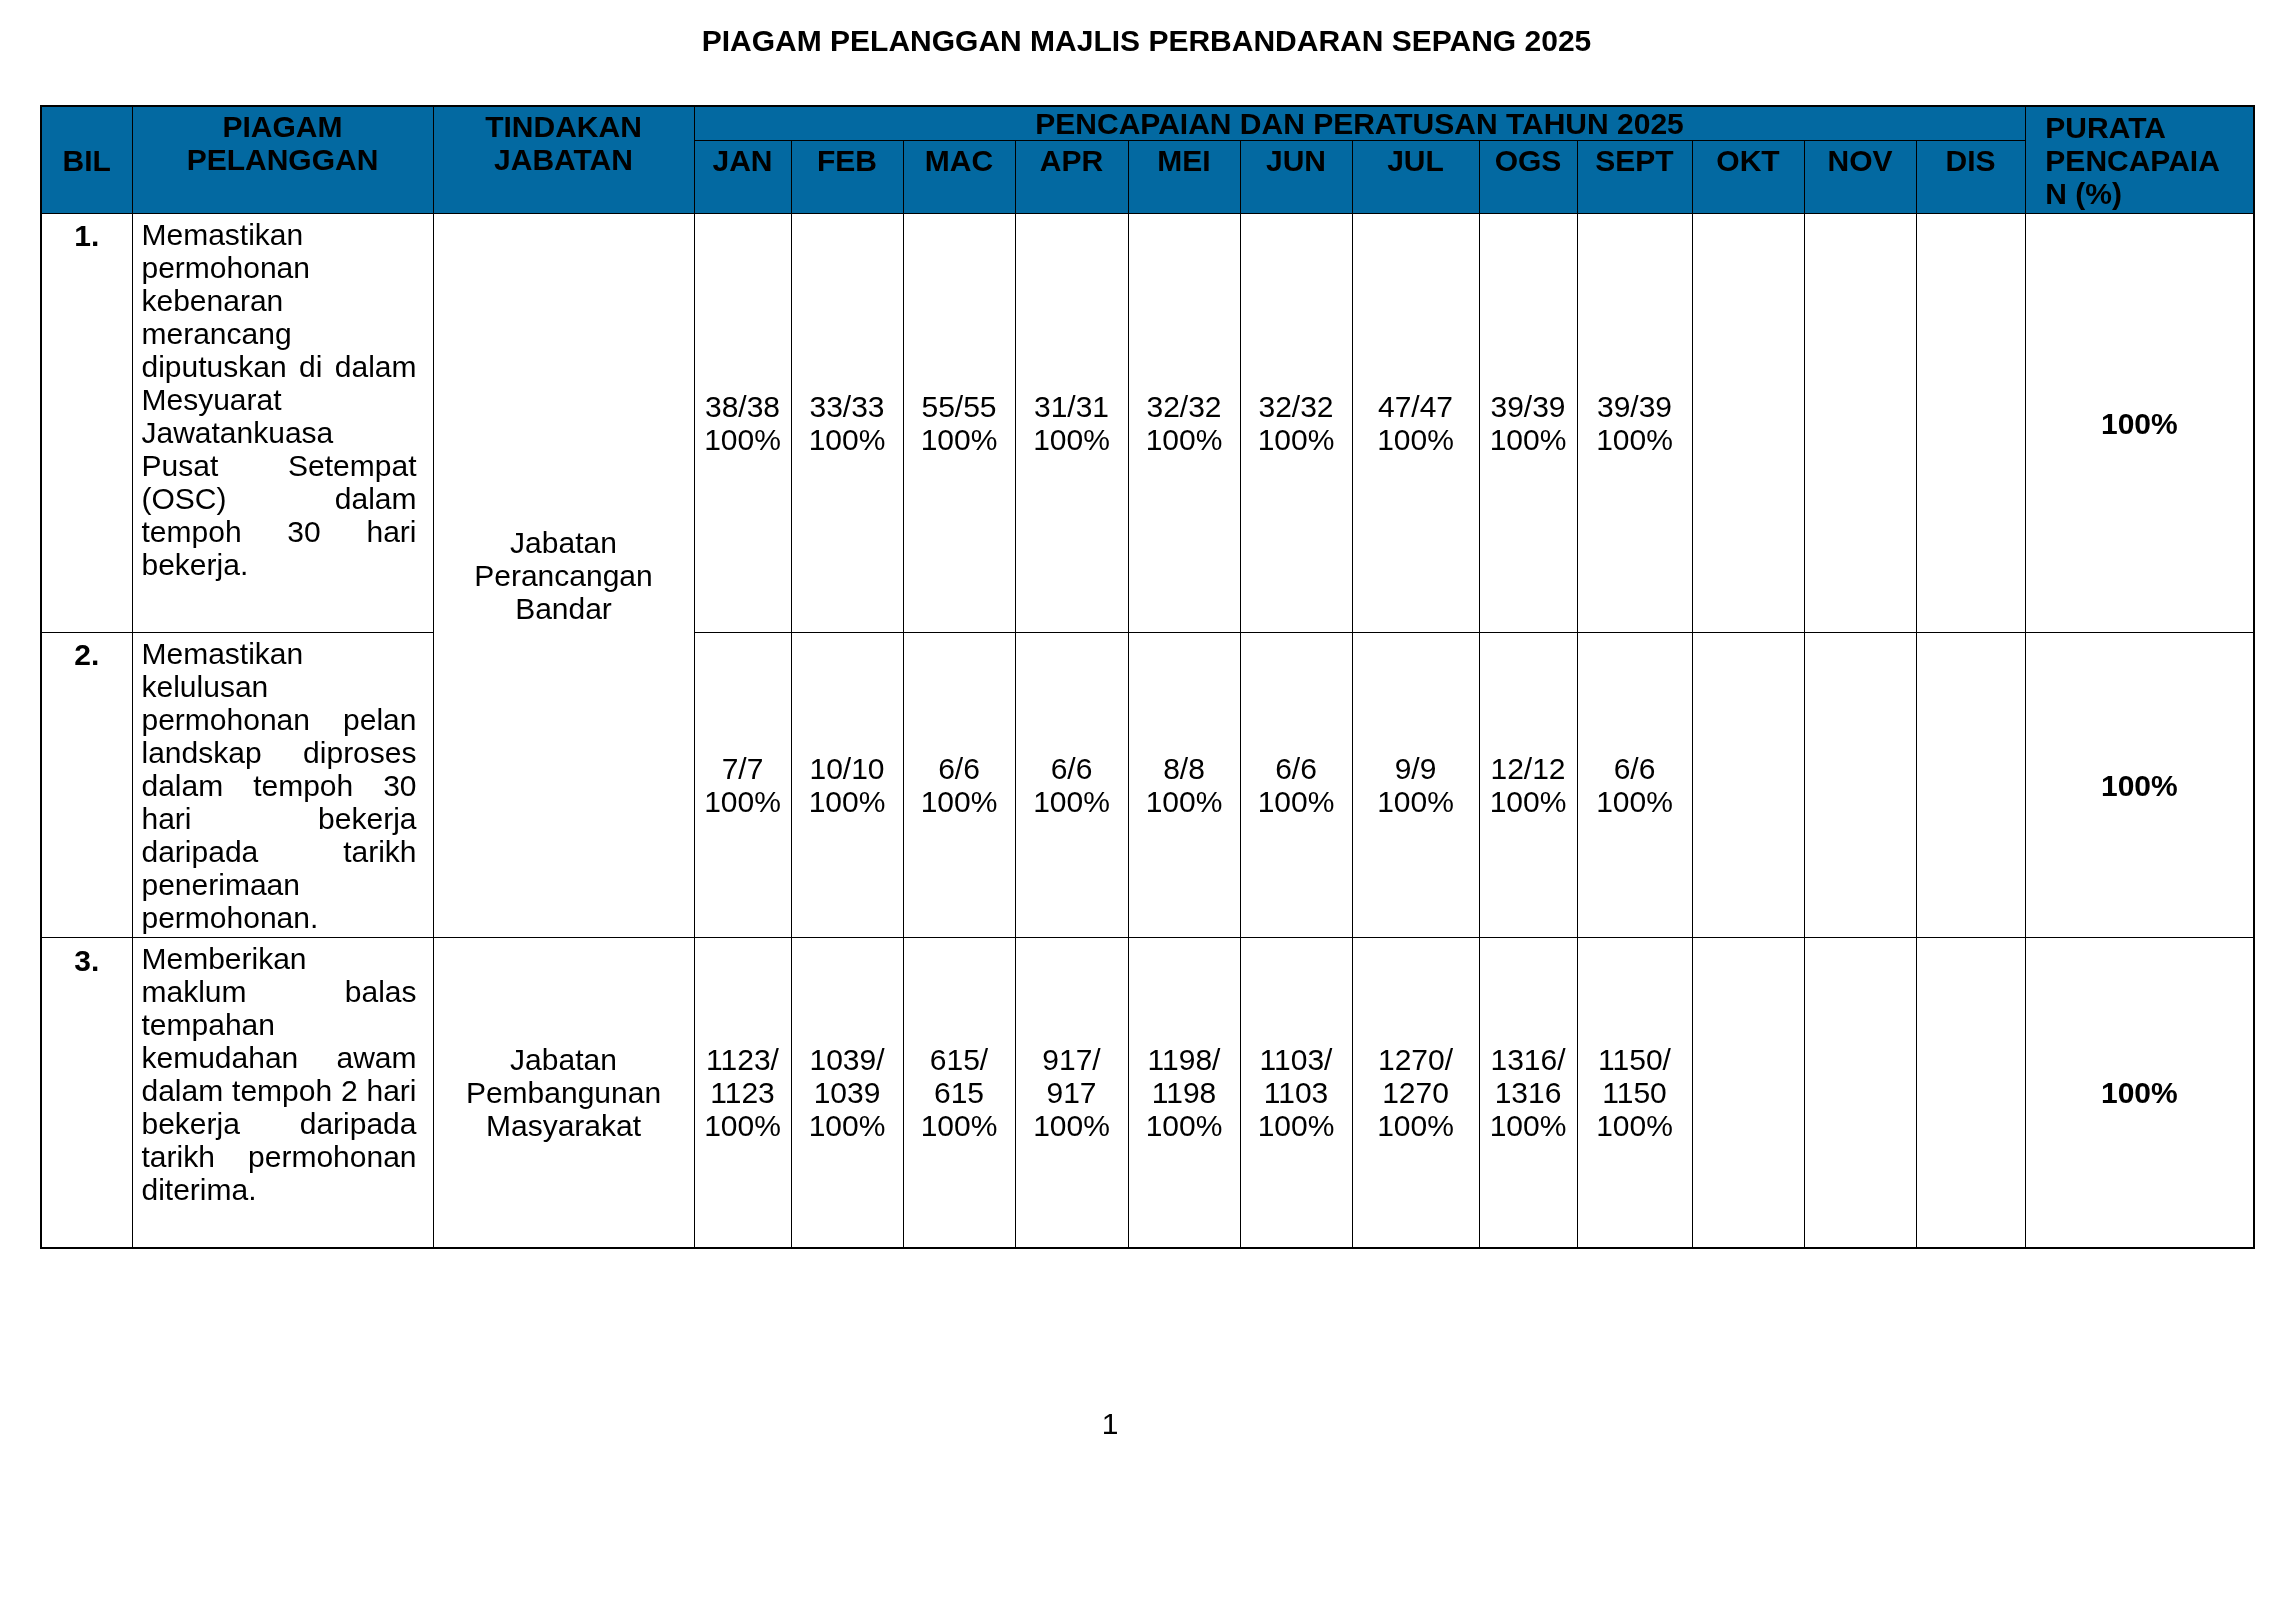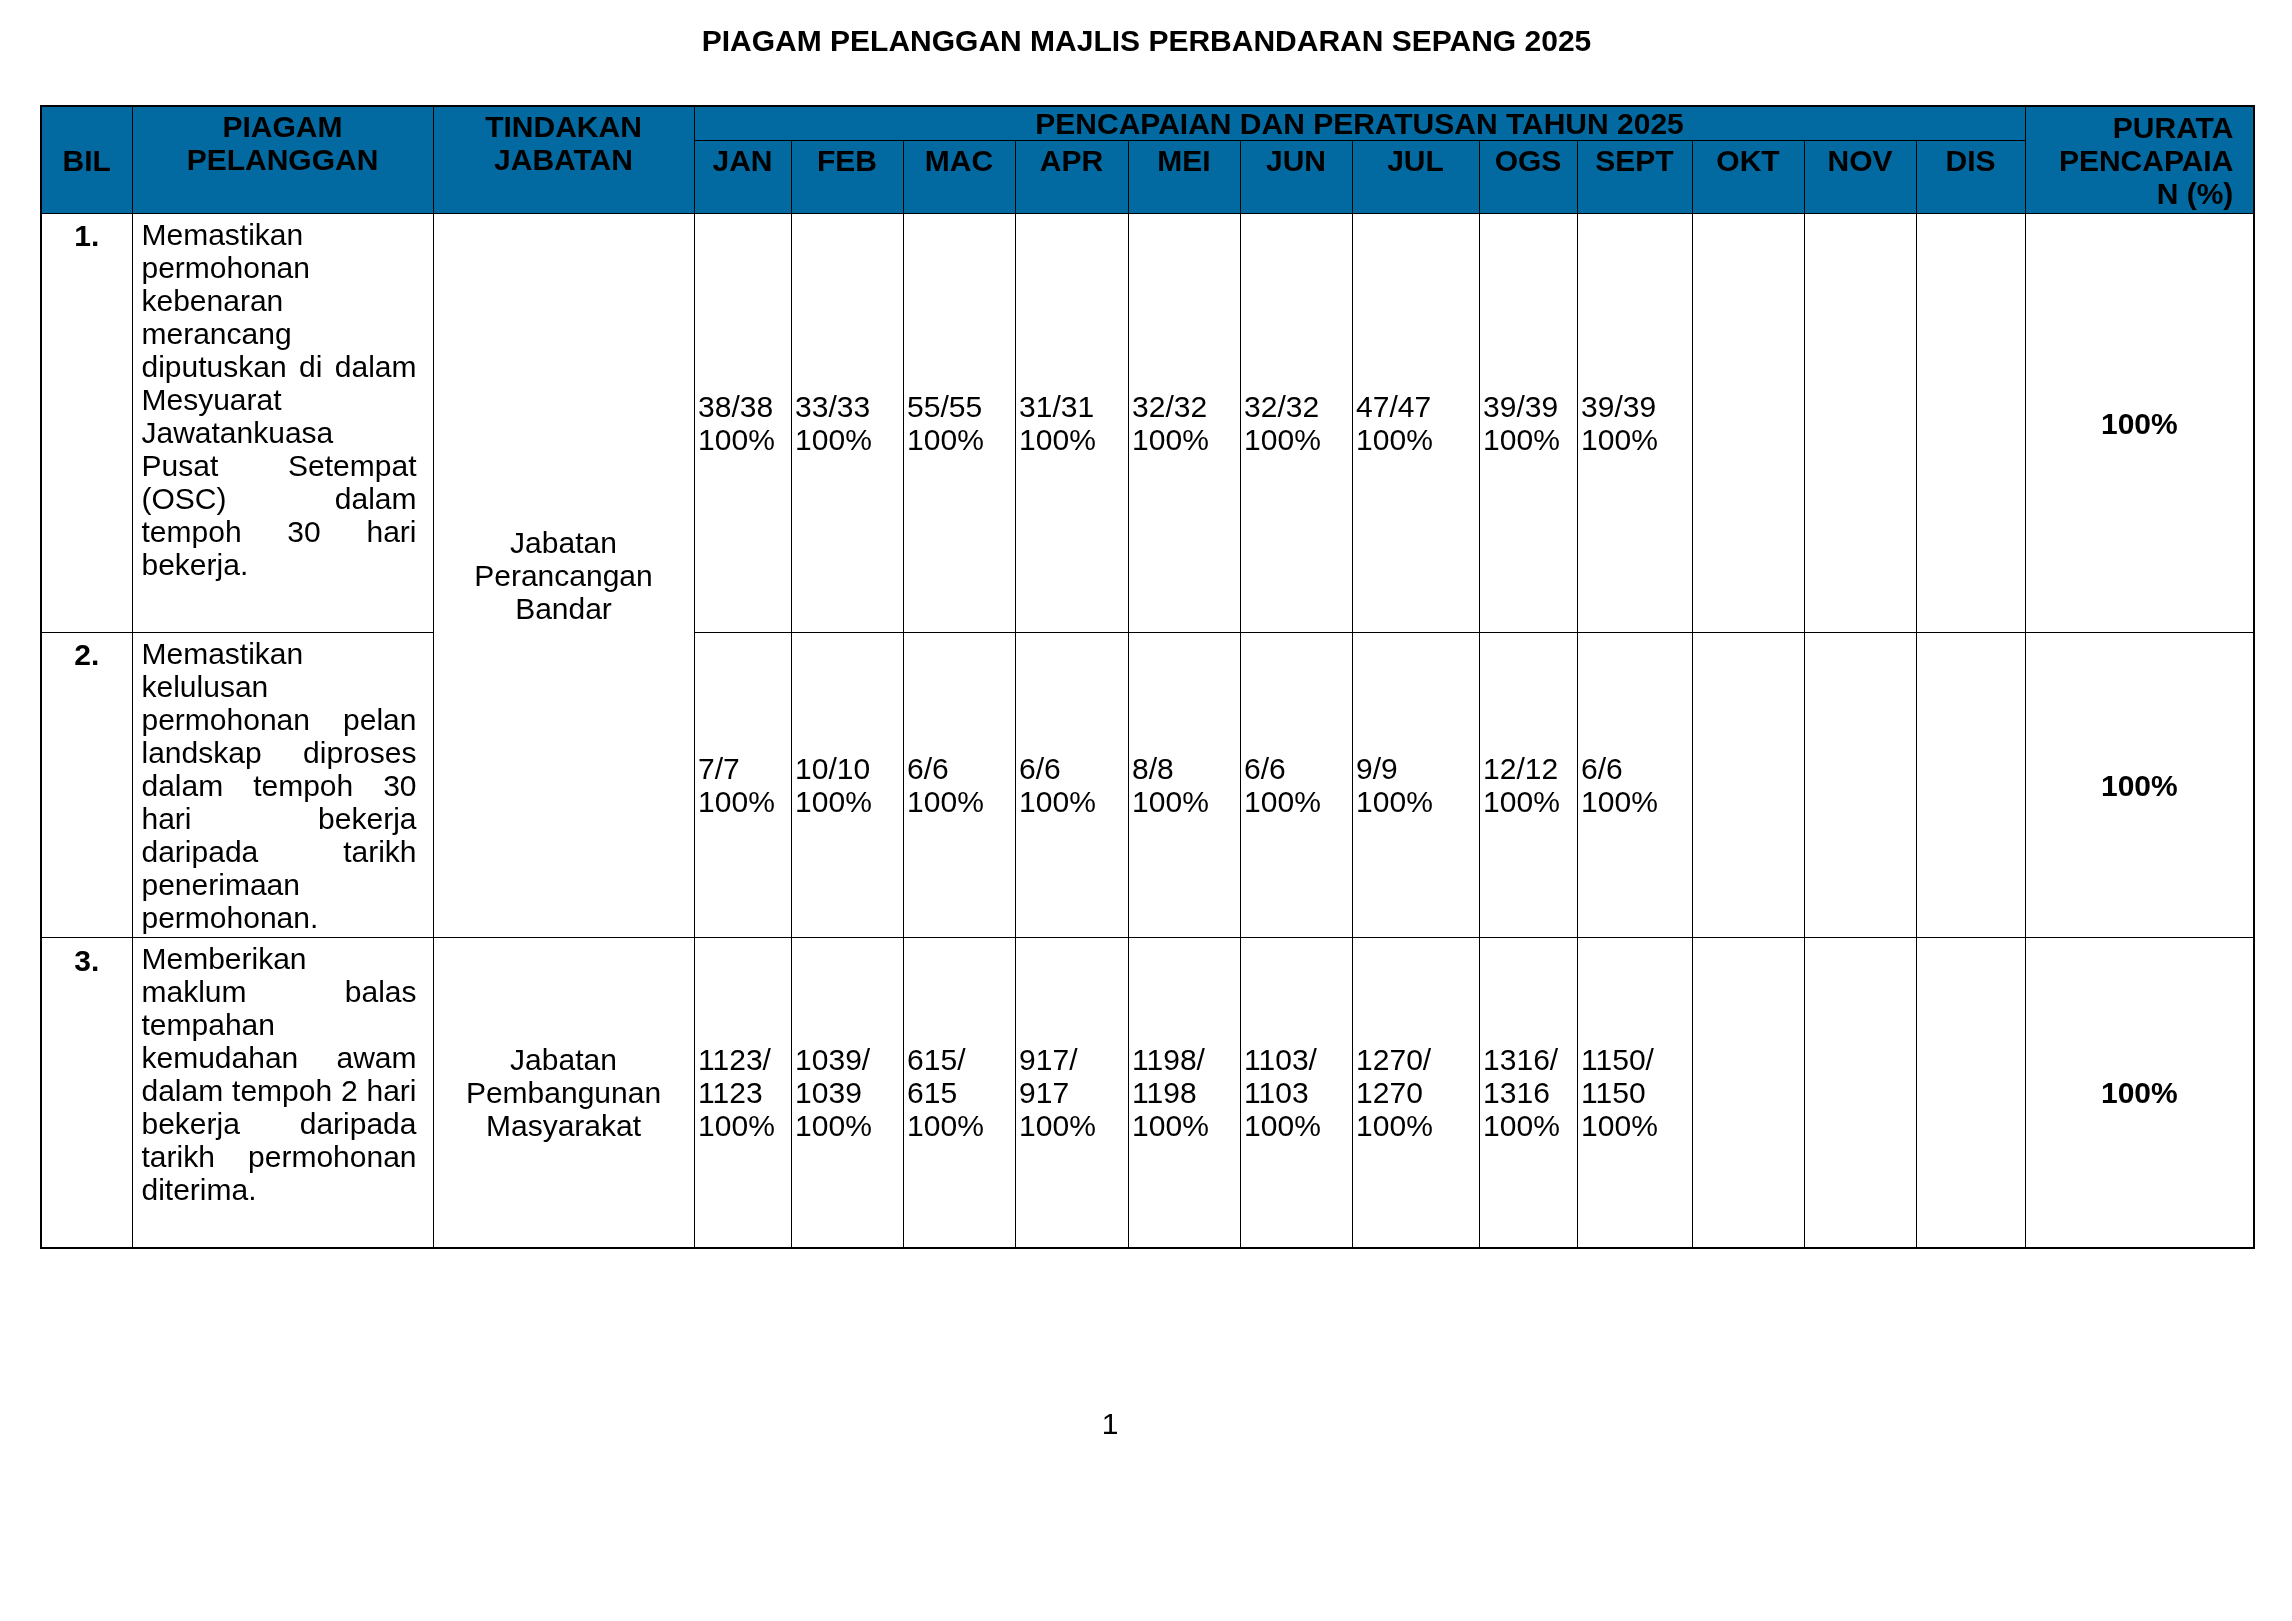--- a/index.html
+++ b/index.html
@@ -50,21 +50,21 @@
   tr.brow-3 { height: 310px; }
 
   .th-top { vertical-align: top; padding-top: 2.7px; }
   .th-mid { vertical-align: middle; }
   .th-month { vertical-align: top; padding-top: 2.7px; }
   .purata-wrap {
     width: 188px;
     margin: 0 auto;
     overflow-wrap: break-word;
     word-wrap: break-word;
-    text-align: right;
+    text-align: left;
   }
 
   td.cell-bil {
     vertical-align: top;
     text-align: center;
     font-weight: bold;
     padding-top: 5.4px;
   }
   td.cell-piagam {
     vertical-align: top;
@@ -72,20 +72,21 @@
     padding: 3.6px 16px 3.6px 9px;
     margin-top: 26px;
   }
   td.cell-jabatan {
     vertical-align: middle;
     text-align: center;
     padding: 1.8px 5.4px;
   }
   td.cell-val {
     vertical-align: middle;
+    text-align: center;
     white-space: pre-line;
     padding: 1.8px 3.6px;
   }
   td.sept-thick { border-right-width: 4.5px; }
   td.cell-purata {
     vertical-align: middle;
     text-align: center;
     font-weight: bold;
     padding: 1.8px 5.4px;
   }

